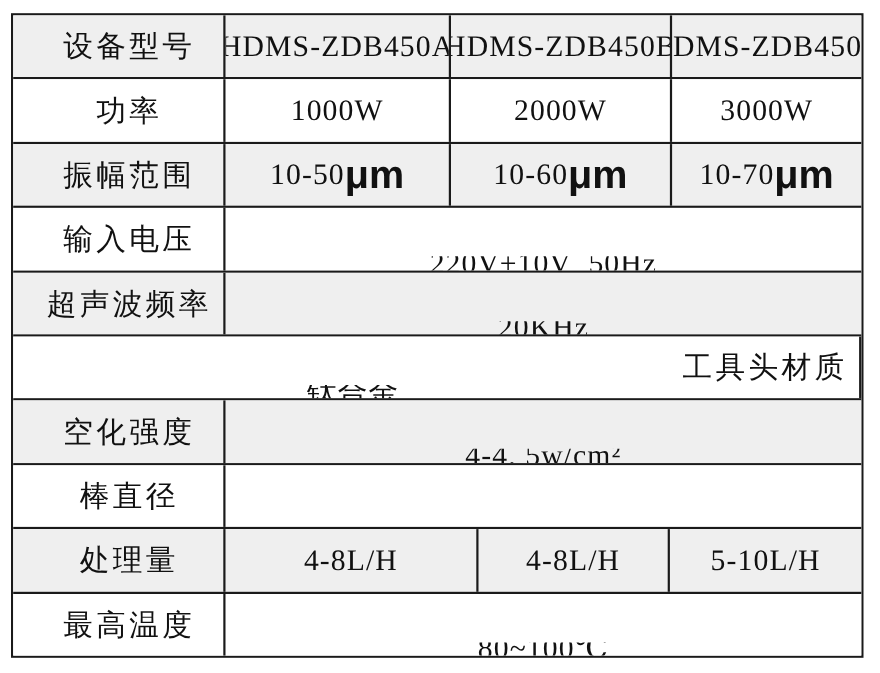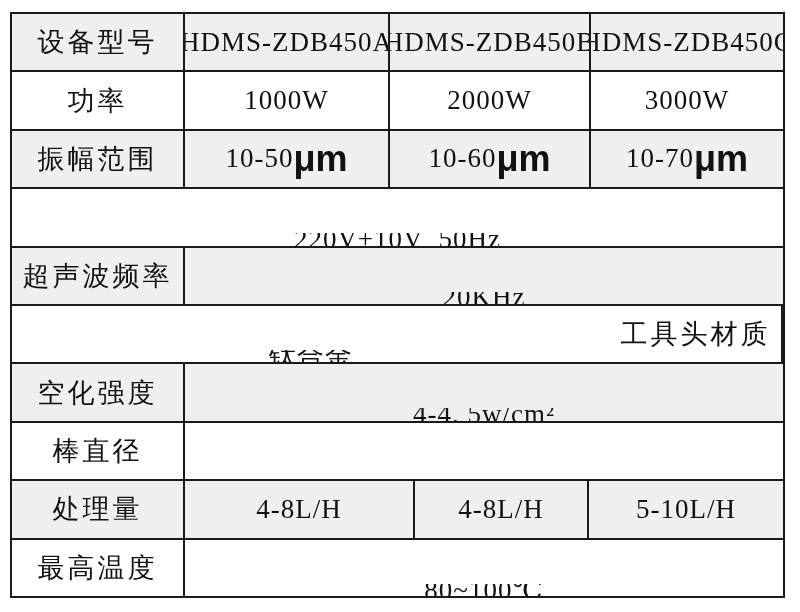--- a/index.html
+++ b/index.html
@@ -23,20 +23,21 @@
     left: 10px; top: 12px;
     width: 771px;
     border: 2px solid var(--border);
     background: var(--rowbg);
   }
   .row {
     display: flex;
     height: 56.4px;
     border-bottom: 2px solid var(--border);
     background: var(--rowbg);
+    padding-left: 20px;
   }
   .row:last-child { border-bottom: none; }
   .row.shaded { background: var(--shaded); }
   .cell {
     display: flex;
     align-items: center;
     justify-content: center;
     border-right: 2px solid var(--border);
     font-size: 27px;
     letter-spacing: 1px;
@@ -78,20 +79,21 @@
   </div>
 
   <div class="row shaded">
     <div class="cell c-label">振幅范围</div>
     <div class="cell c-a"><span>10-50</span><span class="unit">μm</span></div>
     <div class="cell c-b"><span>10-60</span><span class="unit">μm</span></div>
     <div class="cell c-c last"><span>10-70</span><span class="unit">μm</span></div>
   </div>
 
   <div class="row">
+    <div class="cell c-label">输入电压</div>
     <div class="cell c-span last">220V±10V  50Hz</div>
   </div>
 
   <div class="row shaded">
     <div class="cell c-label">超声波频率</div>
     <div class="cell c-span last">20KHz</div>
   </div>
 
   <div class="row">
     <div class="cell c-span last">钛合金</div>

